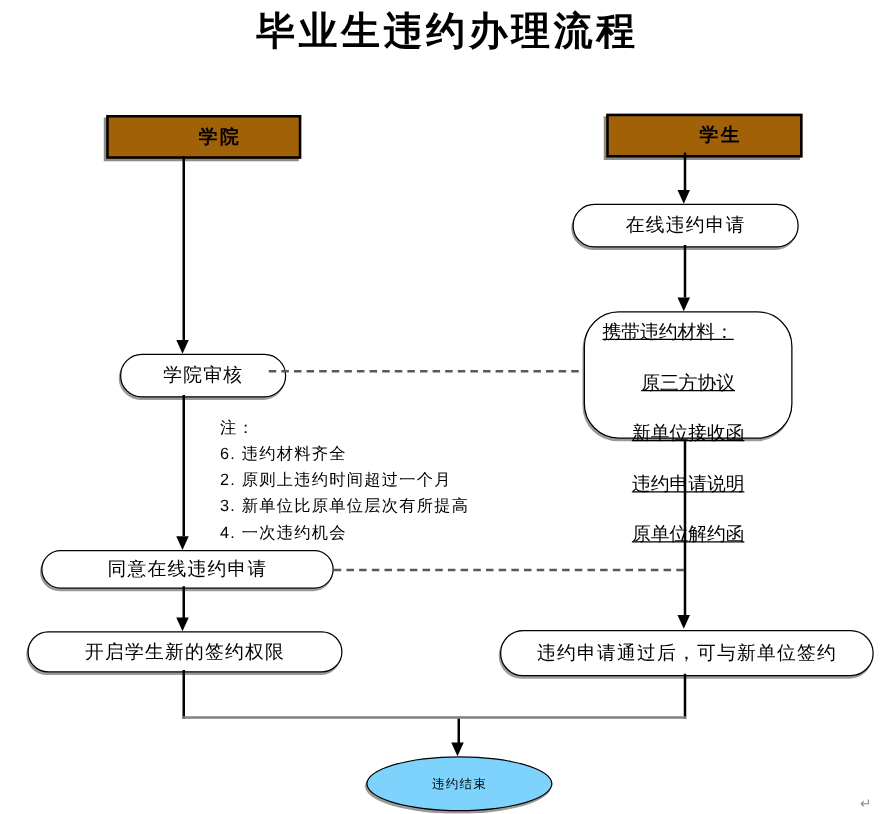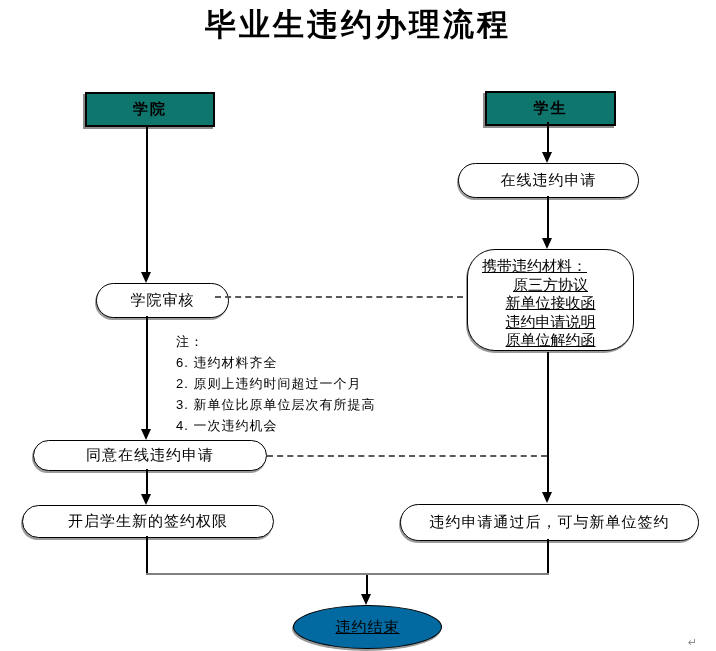--- a/index.html
+++ b/index.html
@@ -6,44 +6,44 @@
   .canvas{
     position:relative;width:716px;height:651px;background:#fff;overflow:hidden;
     font-family:"Liberation Sans","DejaVu Sans",sans-serif;color:#000;
   }
   .title{
     position:absolute;left:0;top:4px;width:716px;text-align:center;
     font-family:"DejaVu Serif","Liberation Serif",serif;
     font-size:31px;font-weight:bold;letter-spacing:3px;
   }
   .rect{
-    position:absolute;border:2px solid #000;background:#0f766e;
+    position:absolute;border:2px solid #000;background:#a16207;
     box-shadow:-2px 2px 0 #8c8c8c;
     display:flex;align-items:center;justify-content:center;
-    font-size:15px;font-weight:bold;letter-spacing:2px;
+    font-size:15px;font-weight:bold;letter-spacing:2px;padding-left:26px;
   }
   .oval{
     position:absolute;border:1.5px solid #000;background:#fff;border-radius:999px;
     box-shadow:-1px 2px 0 #9a9a9a;
     display:flex;align-items:center;justify-content:center;
     font-size:15px;letter-spacing:1px;
   }
   .ellipse{
-    position:absolute;border:1.5px solid #000;background:#0369a1;border-radius:50%;
+    position:absolute;border:1.5px solid #000;background:#7dd3fc;border-radius:50%;
     box-shadow:-1px 2px 0 #9a9a9a;
     display:flex;align-items:center;justify-content:center;
-    font-size:15px;letter-spacing:1px;text-decoration:underline;
+    font-size:10px;letter-spacing:1px;
   }
   .roundedbox{
     position:absolute;border:1.5px solid #000;background:#fff;border-radius:28px;
     box-shadow:-1px 2px 0 #9a9a9a;
     font-size:15px;line-height:18.5px;padding-top:7px;box-sizing:border-box;text-decoration:underline;
   }
   .roundedbox .m-title{text-align:left;padding-left:14px;}
-  .roundedbox .m-item{text-align:center;}
+  .roundedbox .m-item{text-align:center;margin-top:22px;}
   .vline{position:absolute;width:1.5px;background:#000;}
   .hgray{position:absolute;height:2px;background:#808080;}
   .dash{position:absolute;height:0;border-top:2px dashed #595959;}
   .ah-down{
     position:absolute;width:0;height:0;
     border-left:5.5px solid transparent;border-right:5.5px solid transparent;
     border-top:11px solid #000;
   }
   .note{position:absolute;font-size:13px;line-height:21px;letter-spacing:1px;}
   .artifact{position:absolute;color:#8c8c8c;font-size:11px;}

